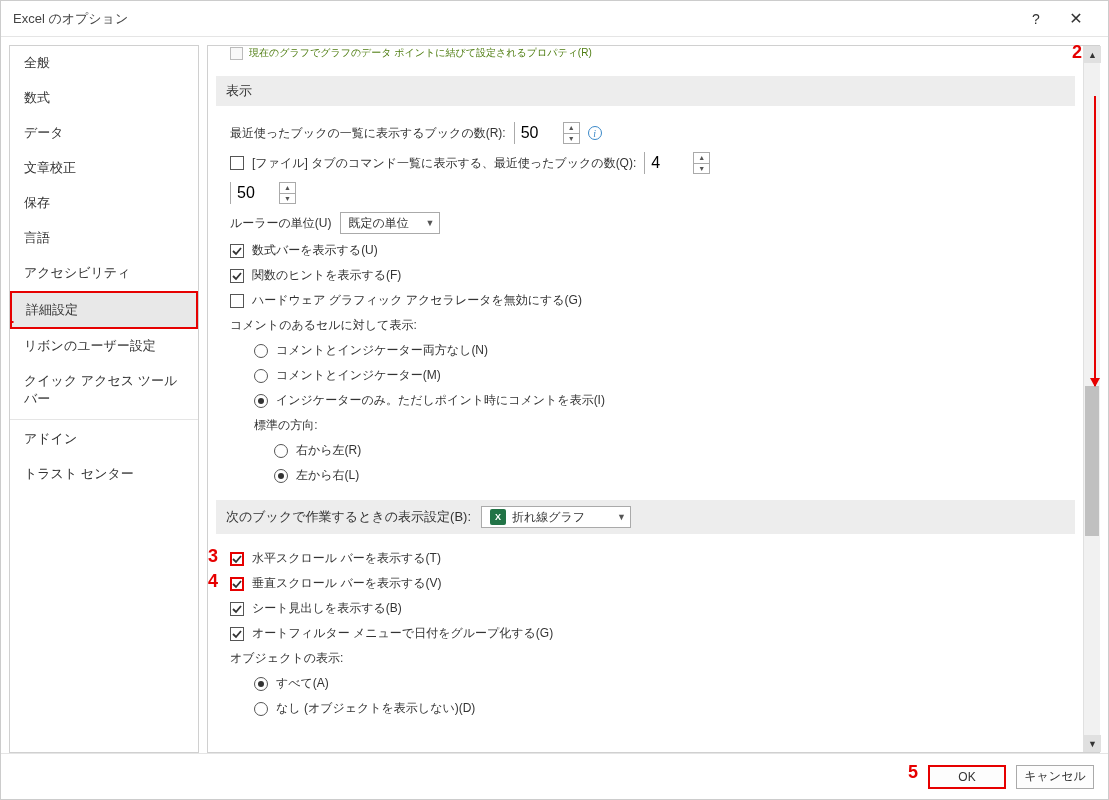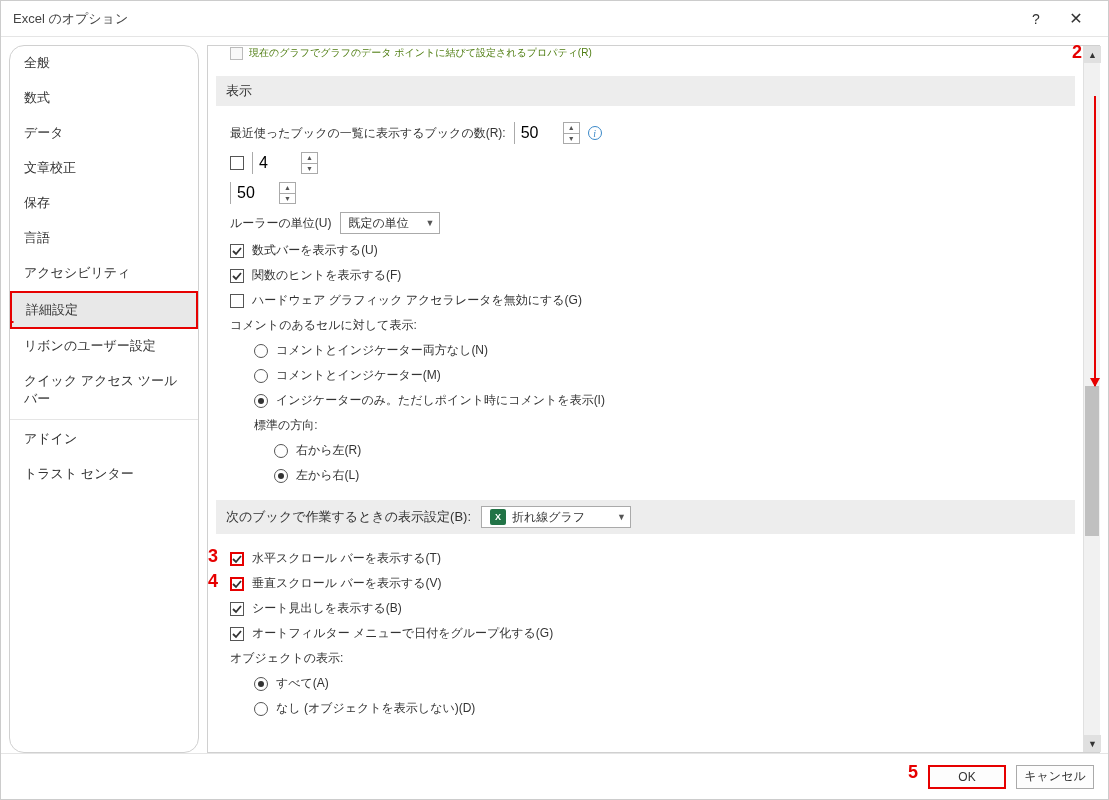--- a/index.html
+++ b/index.html
@@ -167,21 +167,21 @@
 <div class="window">
 
   <div class="titlebar">
     <div class="title">Excel のオプション</div>
     <div class="help">?</div>
     <div class="close">✕</div>
   </div>
 
   <div class="body">
 
-    <div class="sidebar" style="position:relative;border-radius:15px;">
+    <div class="sidebar" style="position:relative;">
       <div class="sidebar-item"><span>全般</span></div>
       <div class="sidebar-item"><span>数式</span></div>
       <div class="sidebar-item"><span>データ</span></div>
       <div class="sidebar-item"><span>文章校正</span></div>
       <div class="sidebar-item"><span>保存</span></div>
       <div class="sidebar-item"><span>言語</span></div>
       <div class="sidebar-item"><span>アクセシビリティ</span></div>
       <div class="sidebar-item selected ann-box" style="position:relative;">
         <span>詳細設定</span>
       </div>
@@ -209,20 +209,21 @@
             <div class="spin">
                 <div>▲</div>
                 <div>▼</div>
               </div>
           </div>
           <span class="info-icon">i</span>
         </div>
 
         <div class="row">
           <span class="chk"></span>
+          <span class="label"><span>[ファイル] タブのコマンド一覧に表示する、最近使ったブックの数(Q):</span></span>
           <div class="num-input">
             <input value="4" style="">
             <div class="spin">
                 <div>▲</div>
                 <div>▼</div>
               </div>
           </div>
         </div>
 
         <div class="row">

